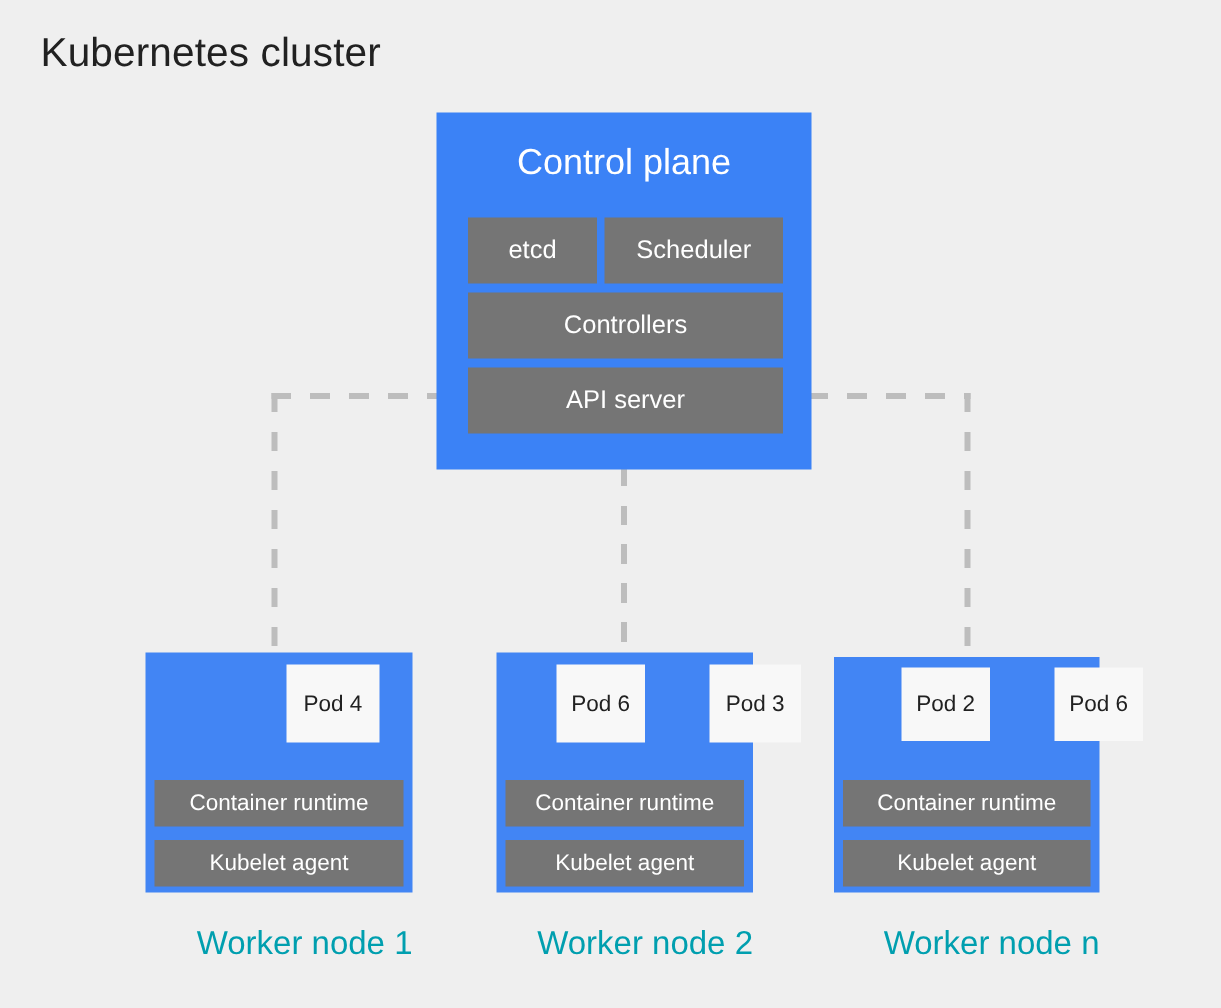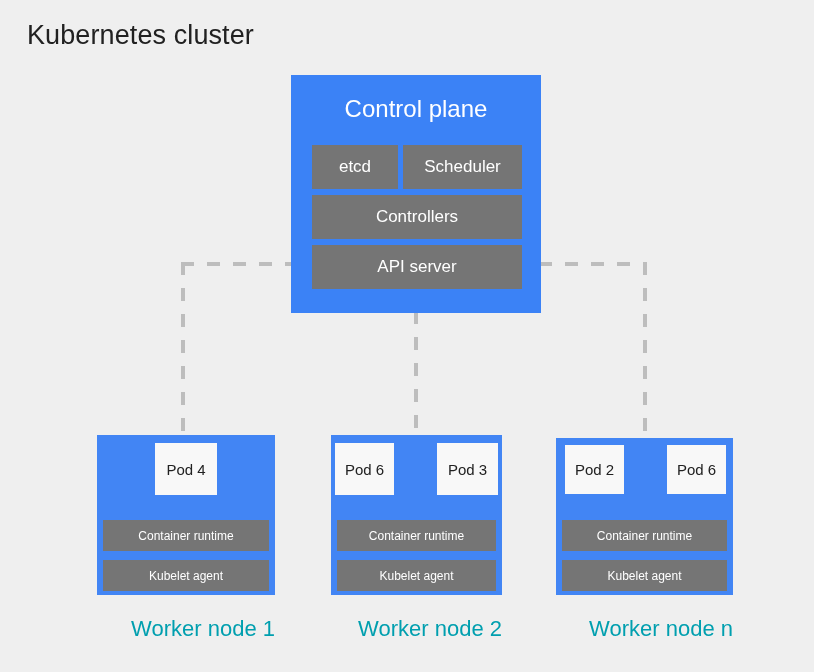--- a/index.html
+++ b/index.html
@@ -110,30 +110,31 @@
   .pod-box {
     position: absolute;
     background: #F8F8F8;
     color: #212121;
     display: flex;
     align-items: center;
     justify-content: center;
     font-size: 15px;
     white-space: nowrap;
     box-sizing: border-box;
+    margin-left: 36px;
   }
   #pod-4 { left: 155px; top: 443px; width: 62px; height: 52px; }
   #pod-1 { left: 335px; top: 443px; width: 59px; height: 52px; }
   #pod-3 { left: 437px; top: 443px; width: 61px; height: 52px; }
   #pod-2 { left: 565px; top: 445px; width: 59px; height: 49px; }
   #pod-6 { left: 667px; top: 445px; width: 59px; height: 49px; }
 
   
   .node-bar {
-    font-size: 12px;
+    font-size: 15px;
     height: 31px;
   }
   #wn1-container-runtime { left: 103px; top: 520px; width: 166px; }
   #wn1-kubelet-agent     { left: 103px; top: 560px; width: 166px; }
   #wn2-container-runtime { left: 337px; top: 520px; width: 159px; }
   #wn2-kubelet-agent     { left: 337px; top: 560px; width: 159px; }
   #wnn-container-runtime { left: 562px; top: 520px; width: 165px; }
   #wnn-kubelet-agent     { left: 562px; top: 560px; width: 165px; }
 
   

